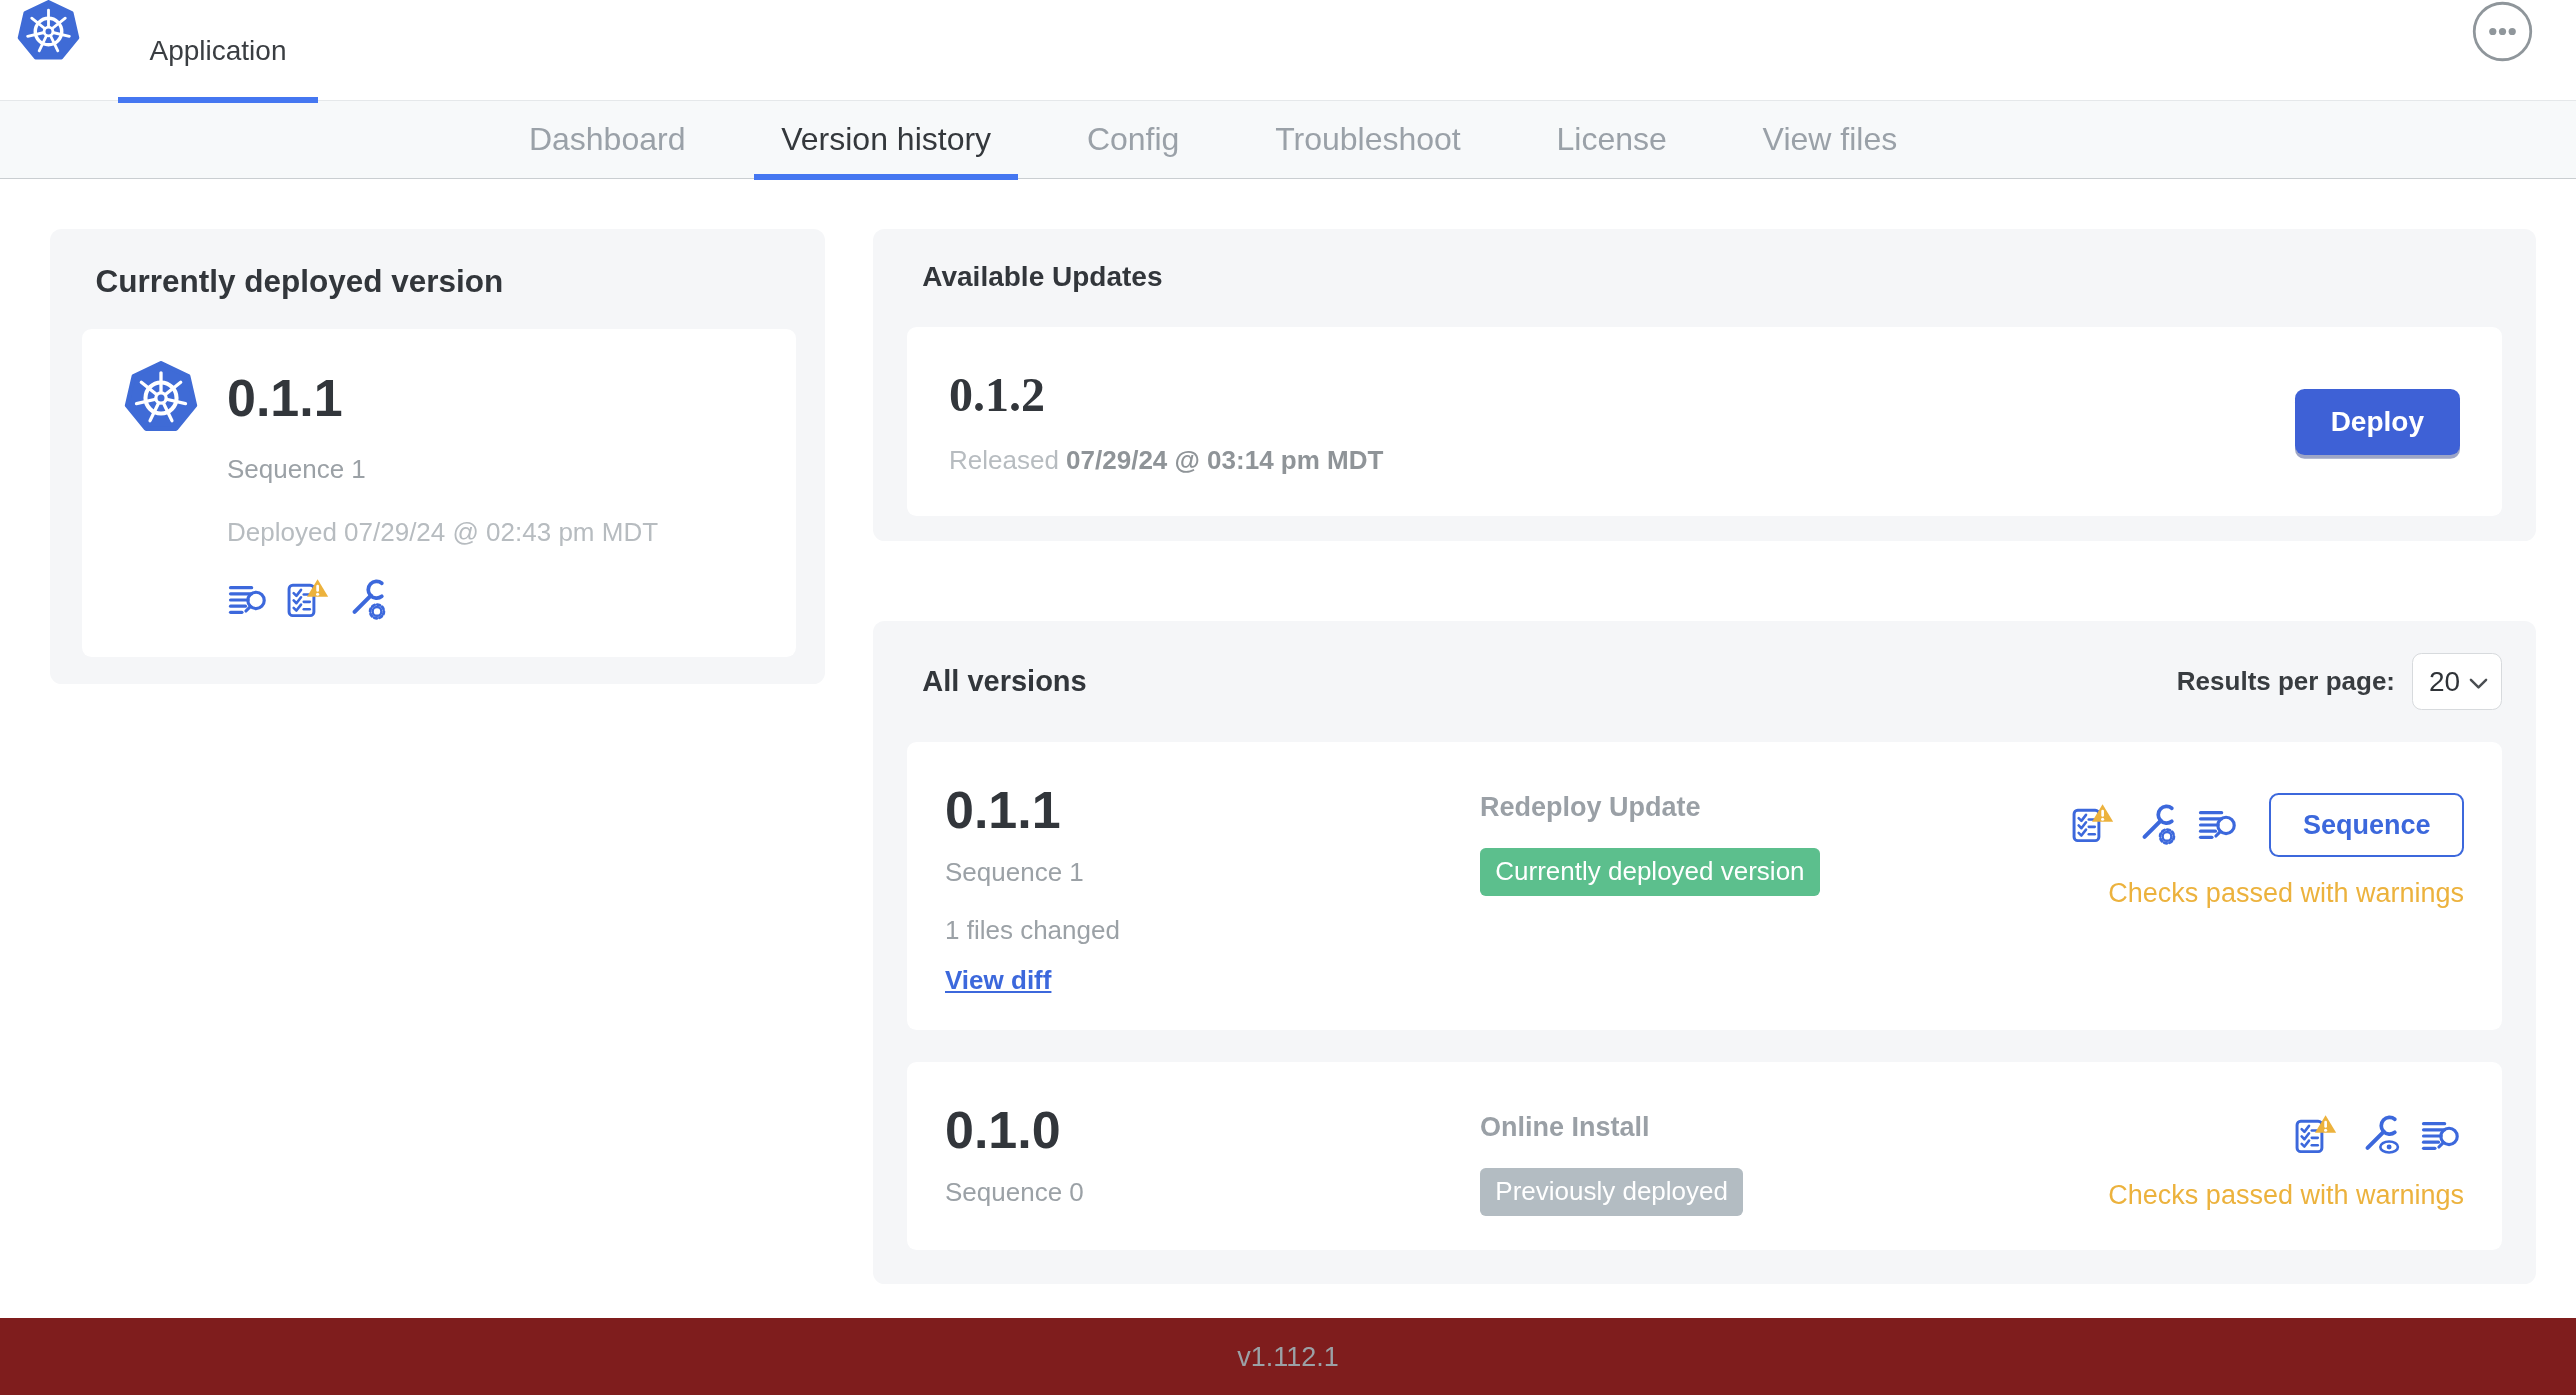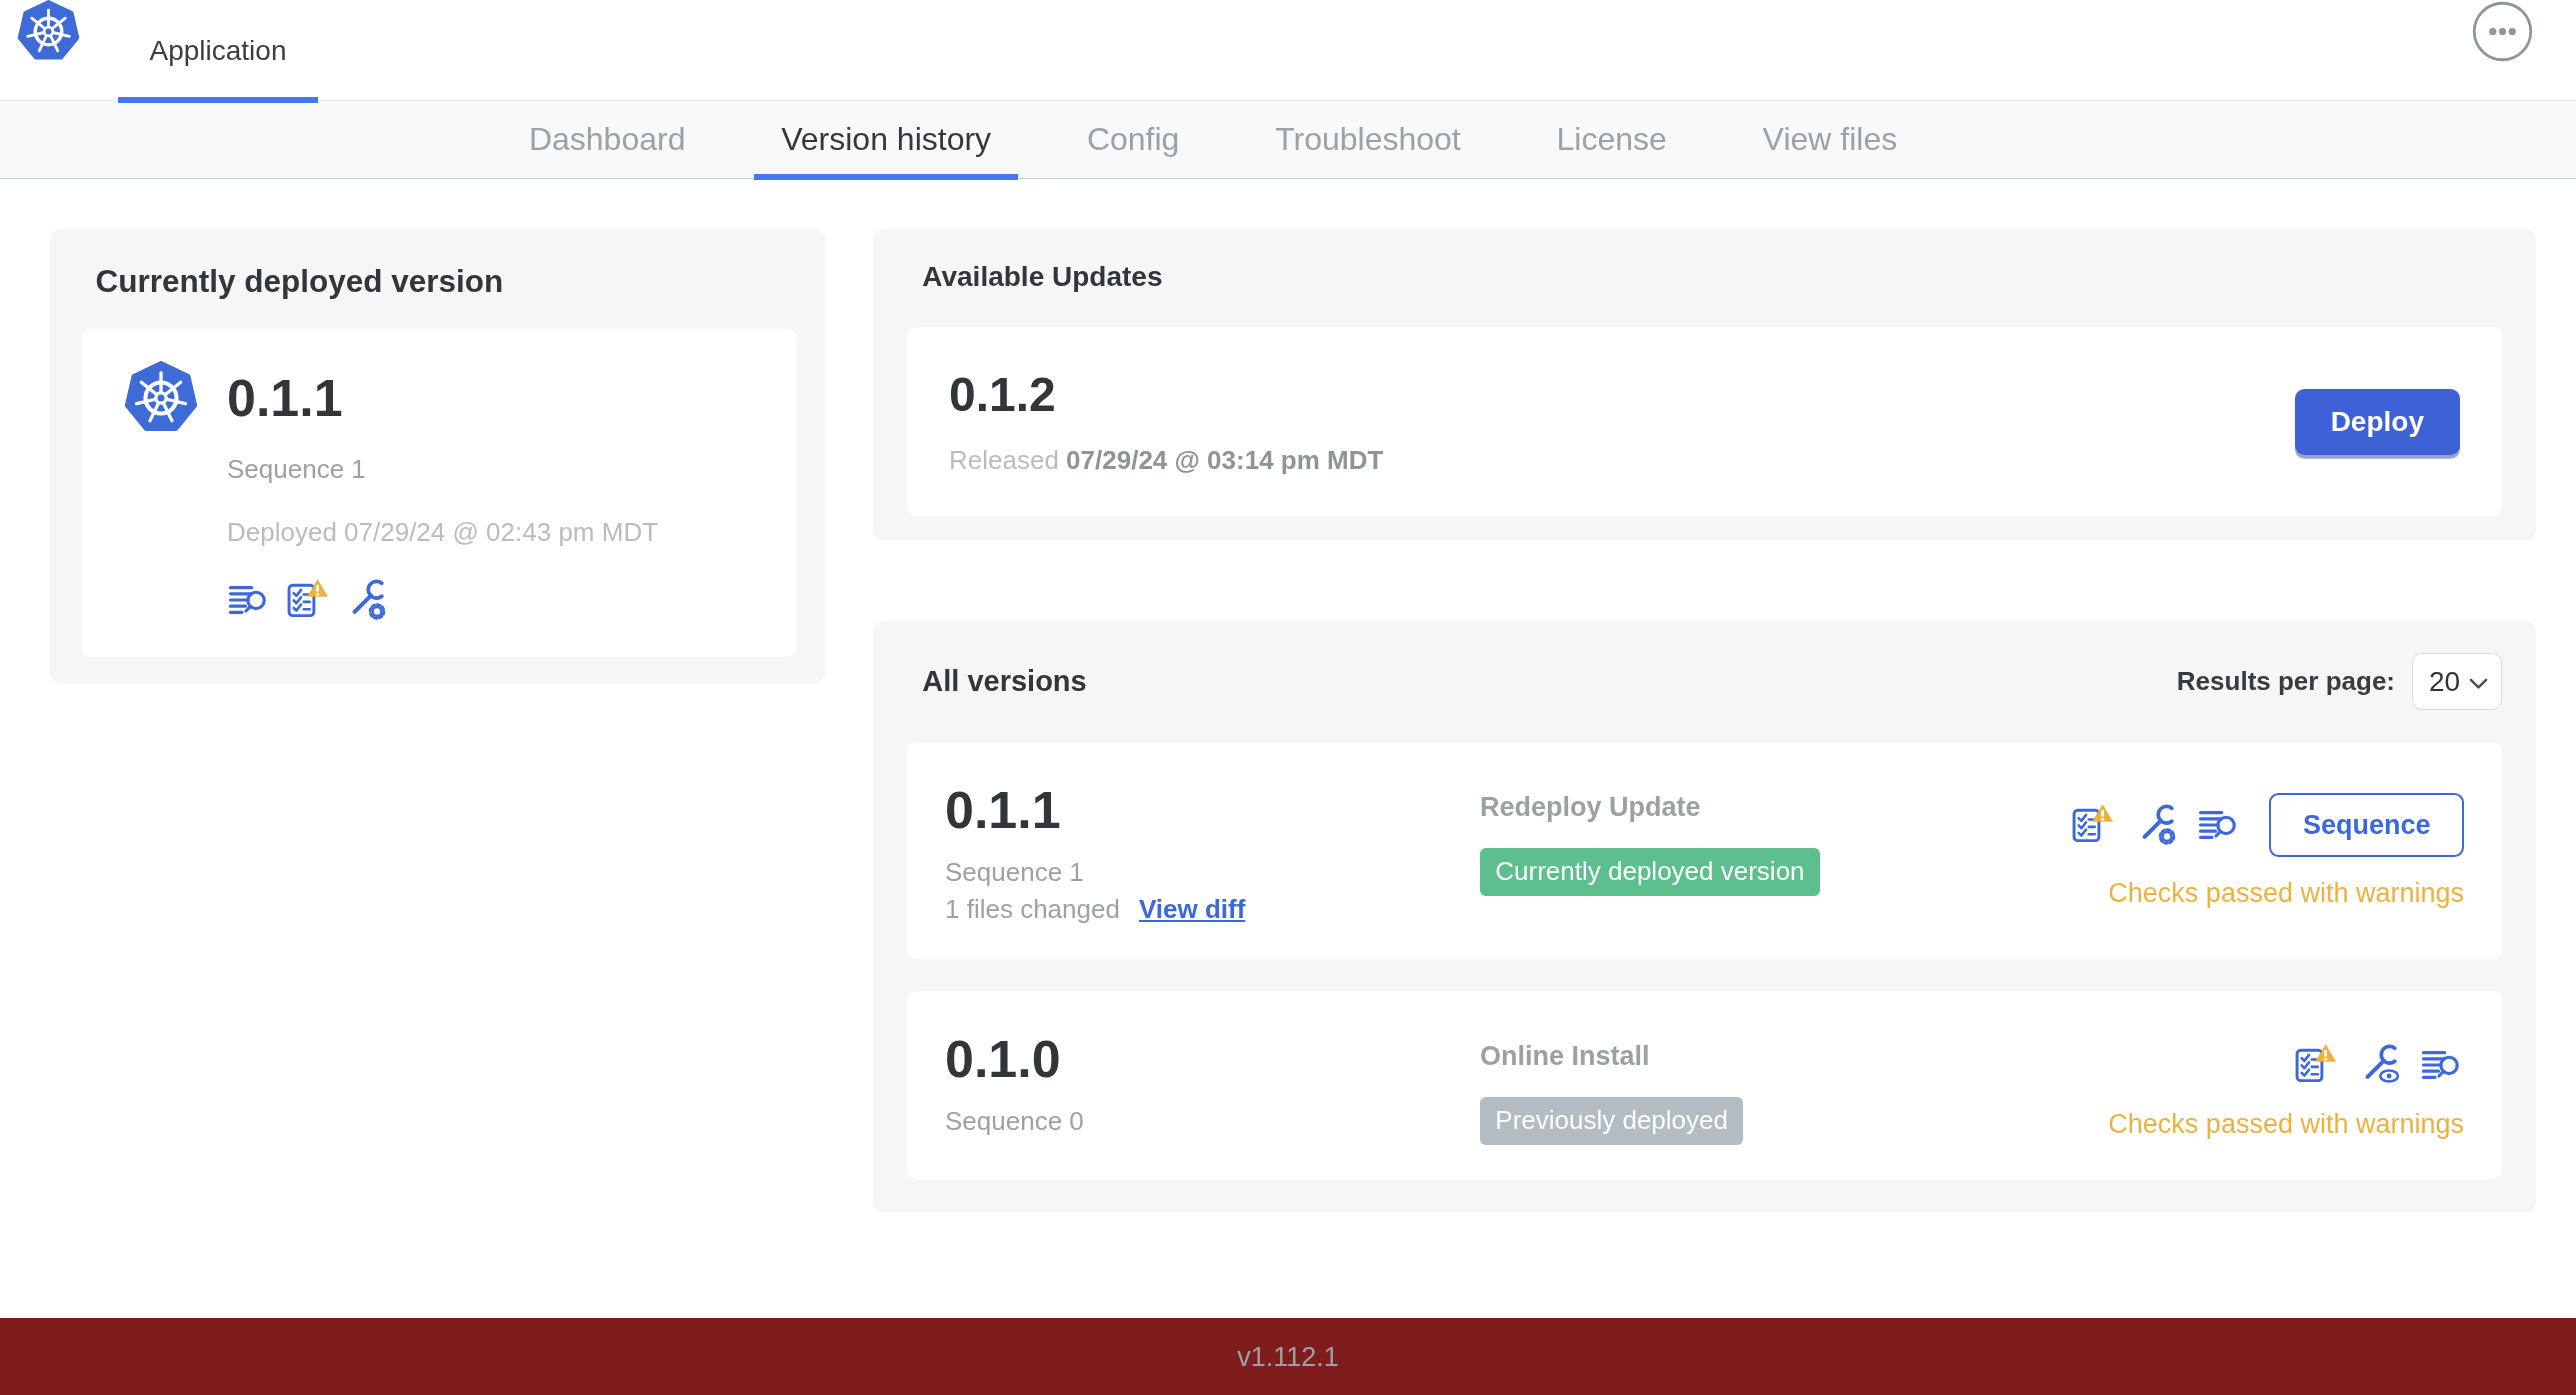--- a/index.html
+++ b/index.html
@@ -39,36 +39,36 @@
   .dc-body{margin-left:103px;}
   .dc-seq{margin-top:19px;font-size:26px;color:var(--gray1);}
   .dc-date{margin-top:32px;font-size:26px;color:var(--gray2);}
   .dc-icons{margin-top:29px;display:flex;align-items:center;gap:13.4px;}
   
   .right-col{flex:1;min-width:0;}
   .au-panel{padding:32px 34px 25px;}
   .au-panel h3,.av-panel h3{margin:0;font-size:28px;font-weight:600;color:var(--dark);}
   .au-panel h3{margin:0 0 34px 15.3px;}
   .update-card{background:#fff;border-radius:9.5px;padding:40px 42px;display:flex;align-items:center;justify-content:space-between;}
-  .uc-version{font-size:48px;font-weight:700;color:var(--dark);}
+  .uc-version{font-size:48px;font-weight:700;color:var(--dark);font-family:Liberation Serif, serif;}
   .uc-released{margin-top:23px;font-size:26px;color:var(--gray2);}
   .uc-released b{color:var(--gray3);font-weight:700;}
   .btn-primary{background:var(--accent-blue);color:#fff;font-size:28px;font-weight:700;font-family:inherit;border:none;border-radius:9.5px;padding:17px 36px;box-shadow:0 3.8px 0 rgba(37,56,128,.45);cursor:pointer;}
   
   .av-panel{margin-top:80px;padding:32px 34px 34px;}
   .av-header{display:flex;align-items:center;justify-content:space-between;margin-bottom:32px;}
   .av-header h3{margin-left:15.3px;font-size:29px;}
   .rpp{display:flex;align-items:center;gap:17px;font-size:26px;font-weight:600;color:#383c40;}
   .rpp-select{width:90px;height:57px;background:#fff;border:1.9px solid #d7dadd;border-radius:9.5px;display:flex;align-items:center;justify-content:space-between;padding:0 13.4px 0 16px;font-size:28px;font-weight:500;color:#2f3338;cursor:pointer;}
   .version-row{background:#fff;border-radius:9.5px;padding:38px 38px 34px;display:flex;margin-bottom:32px;}
   .version-row:last-child{margin-bottom:0;}
   .vr-left{width:535px;flex:0 0 auto;}
   .vr-version{font-size:52px;font-weight:700;color:var(--dark);}
   .vr-seq{margin-top:17px;font-size:26px;color:var(--gray1);}
-  .vr-files{margin-top:6px;font-size:26px;color:var(--gray1);display:flex;align-items:baseline;gap:19px;}
+  .vr-files{margin-top:27px;font-size:26px;color:var(--gray1);display:flex;align-items:baseline;gap:19px;flex-direction:column;}
   .view-diff{color:var(--link-blue);font-weight:600;text-decoration:underline;cursor:pointer;}
   .vr-mid{flex:1;min-width:0;padding-top:11.5px;}
   .vr-source{font-size:27px;font-weight:600;color:#9aa0a6;}
   .badge{display:inline-block;margin-top:25px;font-size:26px;font-weight:500;color:#fff;padding:8.6px 15.3px;border-radius:5.7px;}
   .badge.green{background:var(--badge-green);}
   .badge.gray{background:var(--badge-gray);}
   .vr-right{display:flex;flex-direction:column;align-items:flex-end;padding-top:13.4px;flex:0 0 auto;}
   .vr-actions{display:flex;align-items:center;gap:19px;}
   .btn-outline{background:#fff;color:var(--link-blue);border:2.9px solid var(--link-blue);border-radius:9.5px;font-size:27px;font-weight:700;font-family:inherit;padding:14.3px 31.5px;margin-left:9.5px;cursor:pointer;}
   .vr-status{margin-top:21px;font-size:27px;font-weight:500;color:var(--warning-amber);text-align:right;}

